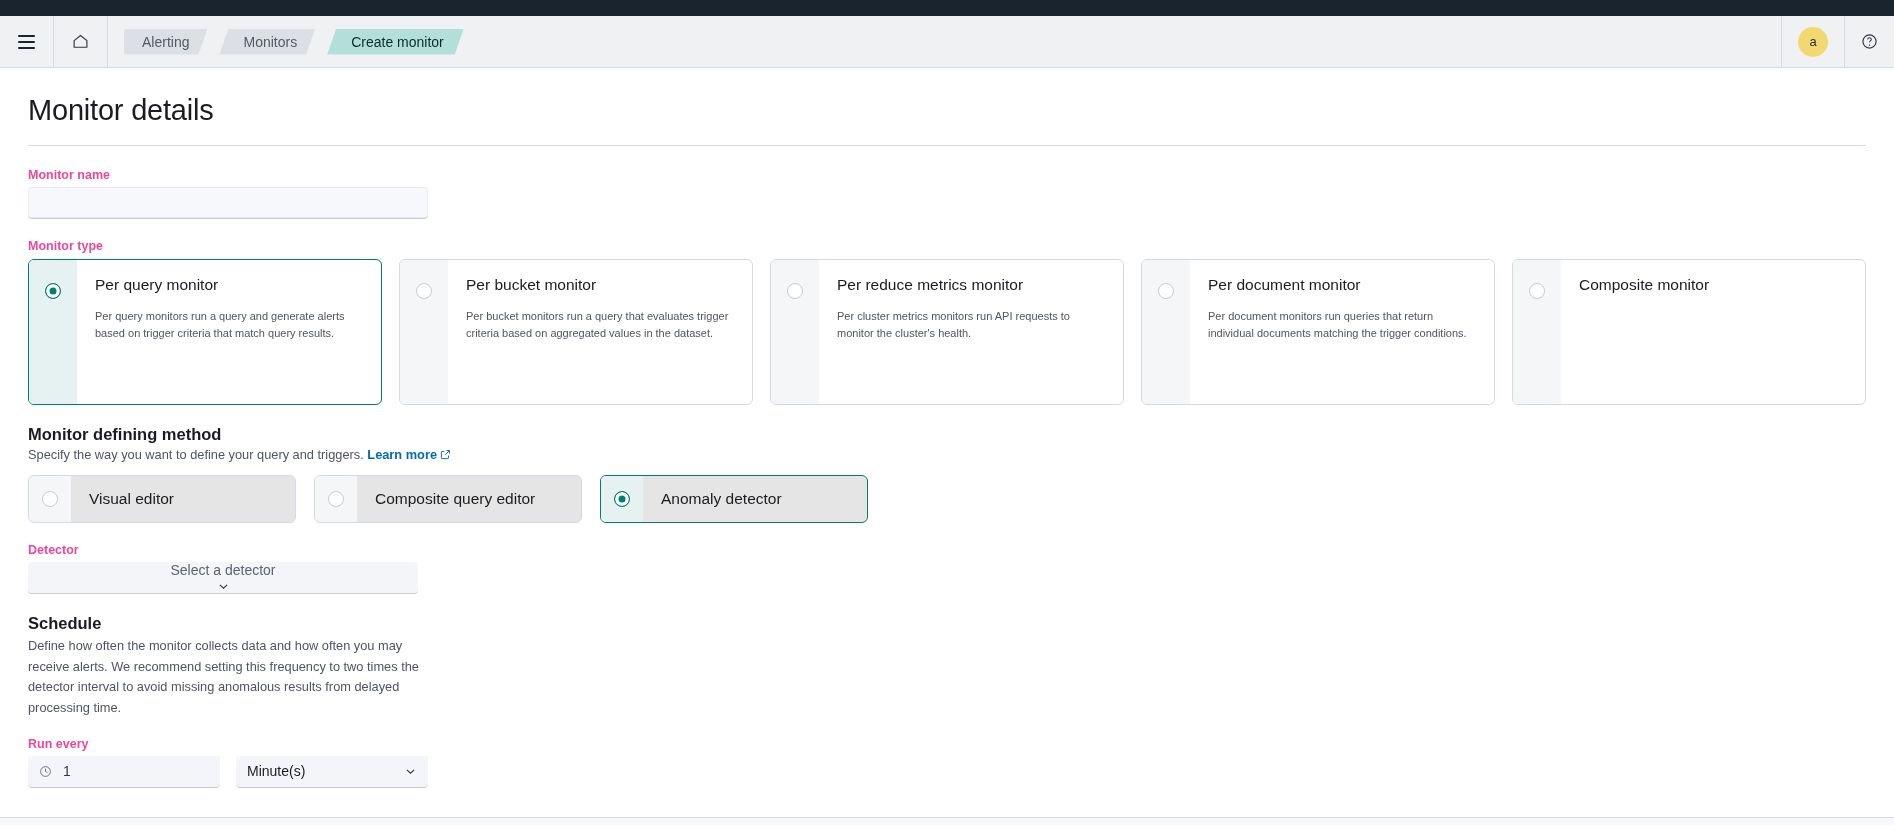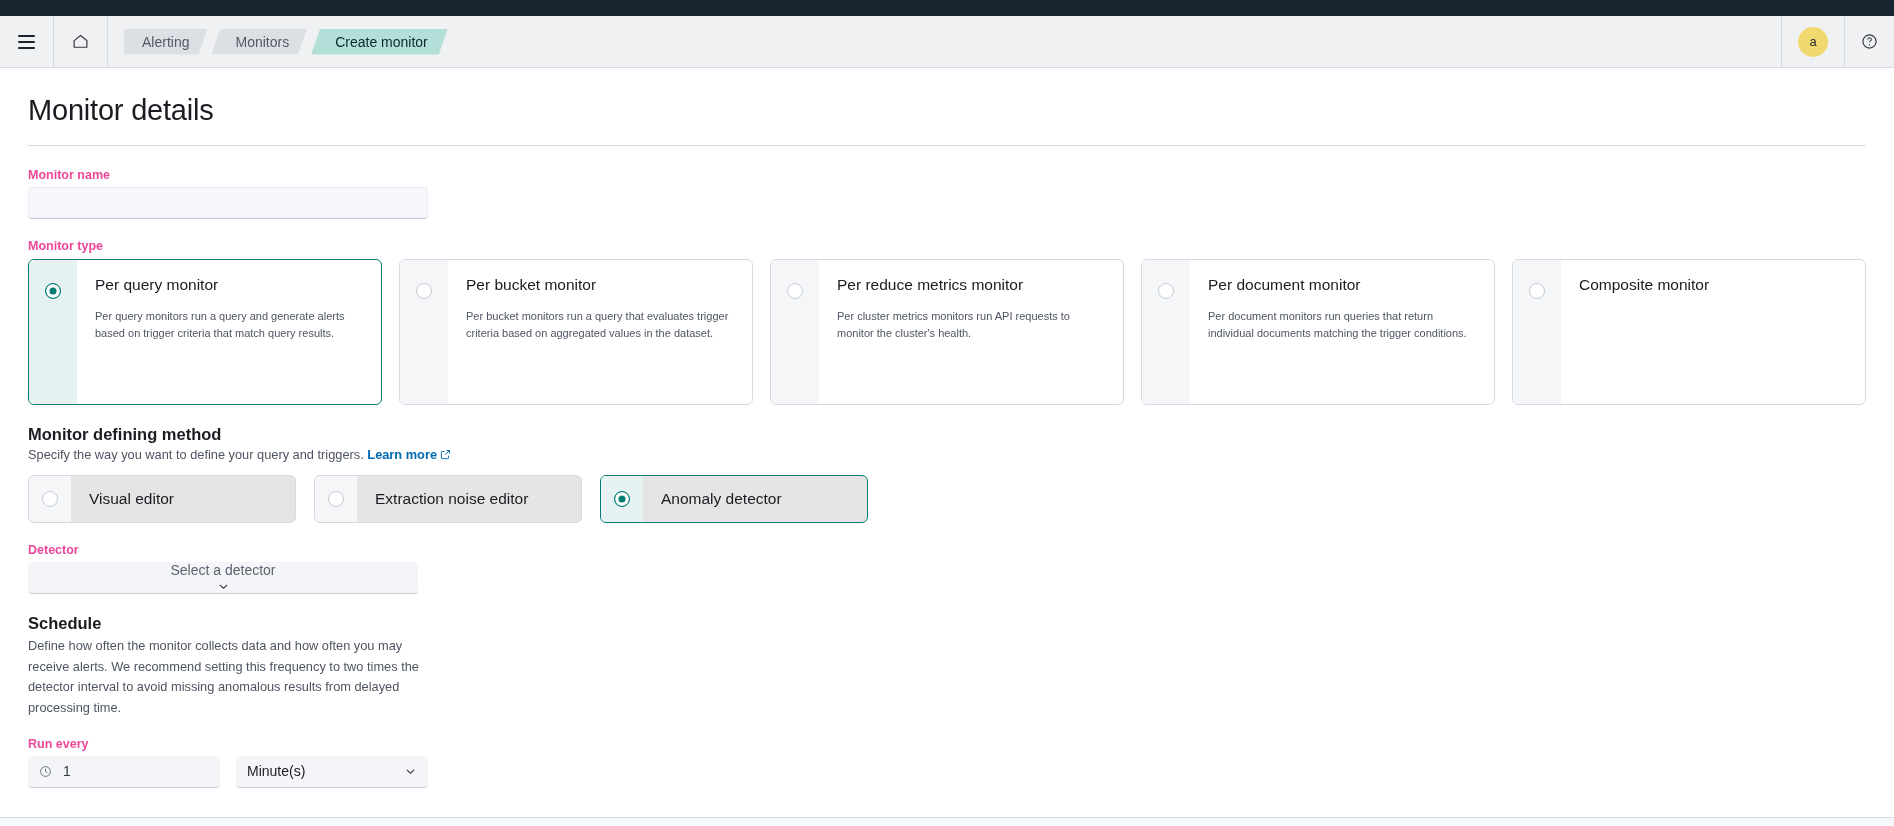--- a/index.html
+++ b/index.html
@@ -37,21 +37,21 @@
   }
   .hamburger { flex-direction: column; gap: 4px; padding: 0 18px; }
   .hamburger span {
     display: block; width: 17px; height: 2px; background: #1a242f; border-radius: 1px;
   }
   .home-cell { padding: 0 18px; }
   .breadcrumbs {
     display: flex;
     align-items: center;
     padding-left: 16px;
-    gap: 6px;
+    gap: 14px;
     text-align: center;
   }
   .crumb {
     position: relative;
     height: 26px;
     display: flex;
     align-items: center;
     padding: 0 18px 0 18px;
     font-size: 14px;
     color: #535966;
@@ -407,21 +407,21 @@
       <div class="method-card">
         <div class="method-radio-col">
           <div class="radio"></div>
         </div>
         <div class="method-label">Visual editor</div>
       </div>
       <div class="method-card">
         <div class="method-radio-col">
           <div class="radio"></div>
         </div>
-        <div class="method-label">Extraction noise editor</div>
+        <div class="method-label">Composite query editor</div>
       </div>
       <div class="method-card selected">
         <div class="method-radio-col">
           <div class="radio checked"></div>
         </div>
         <div class="method-label">Anomaly detector</div>
       </div>
     </div>
   </div>
 

